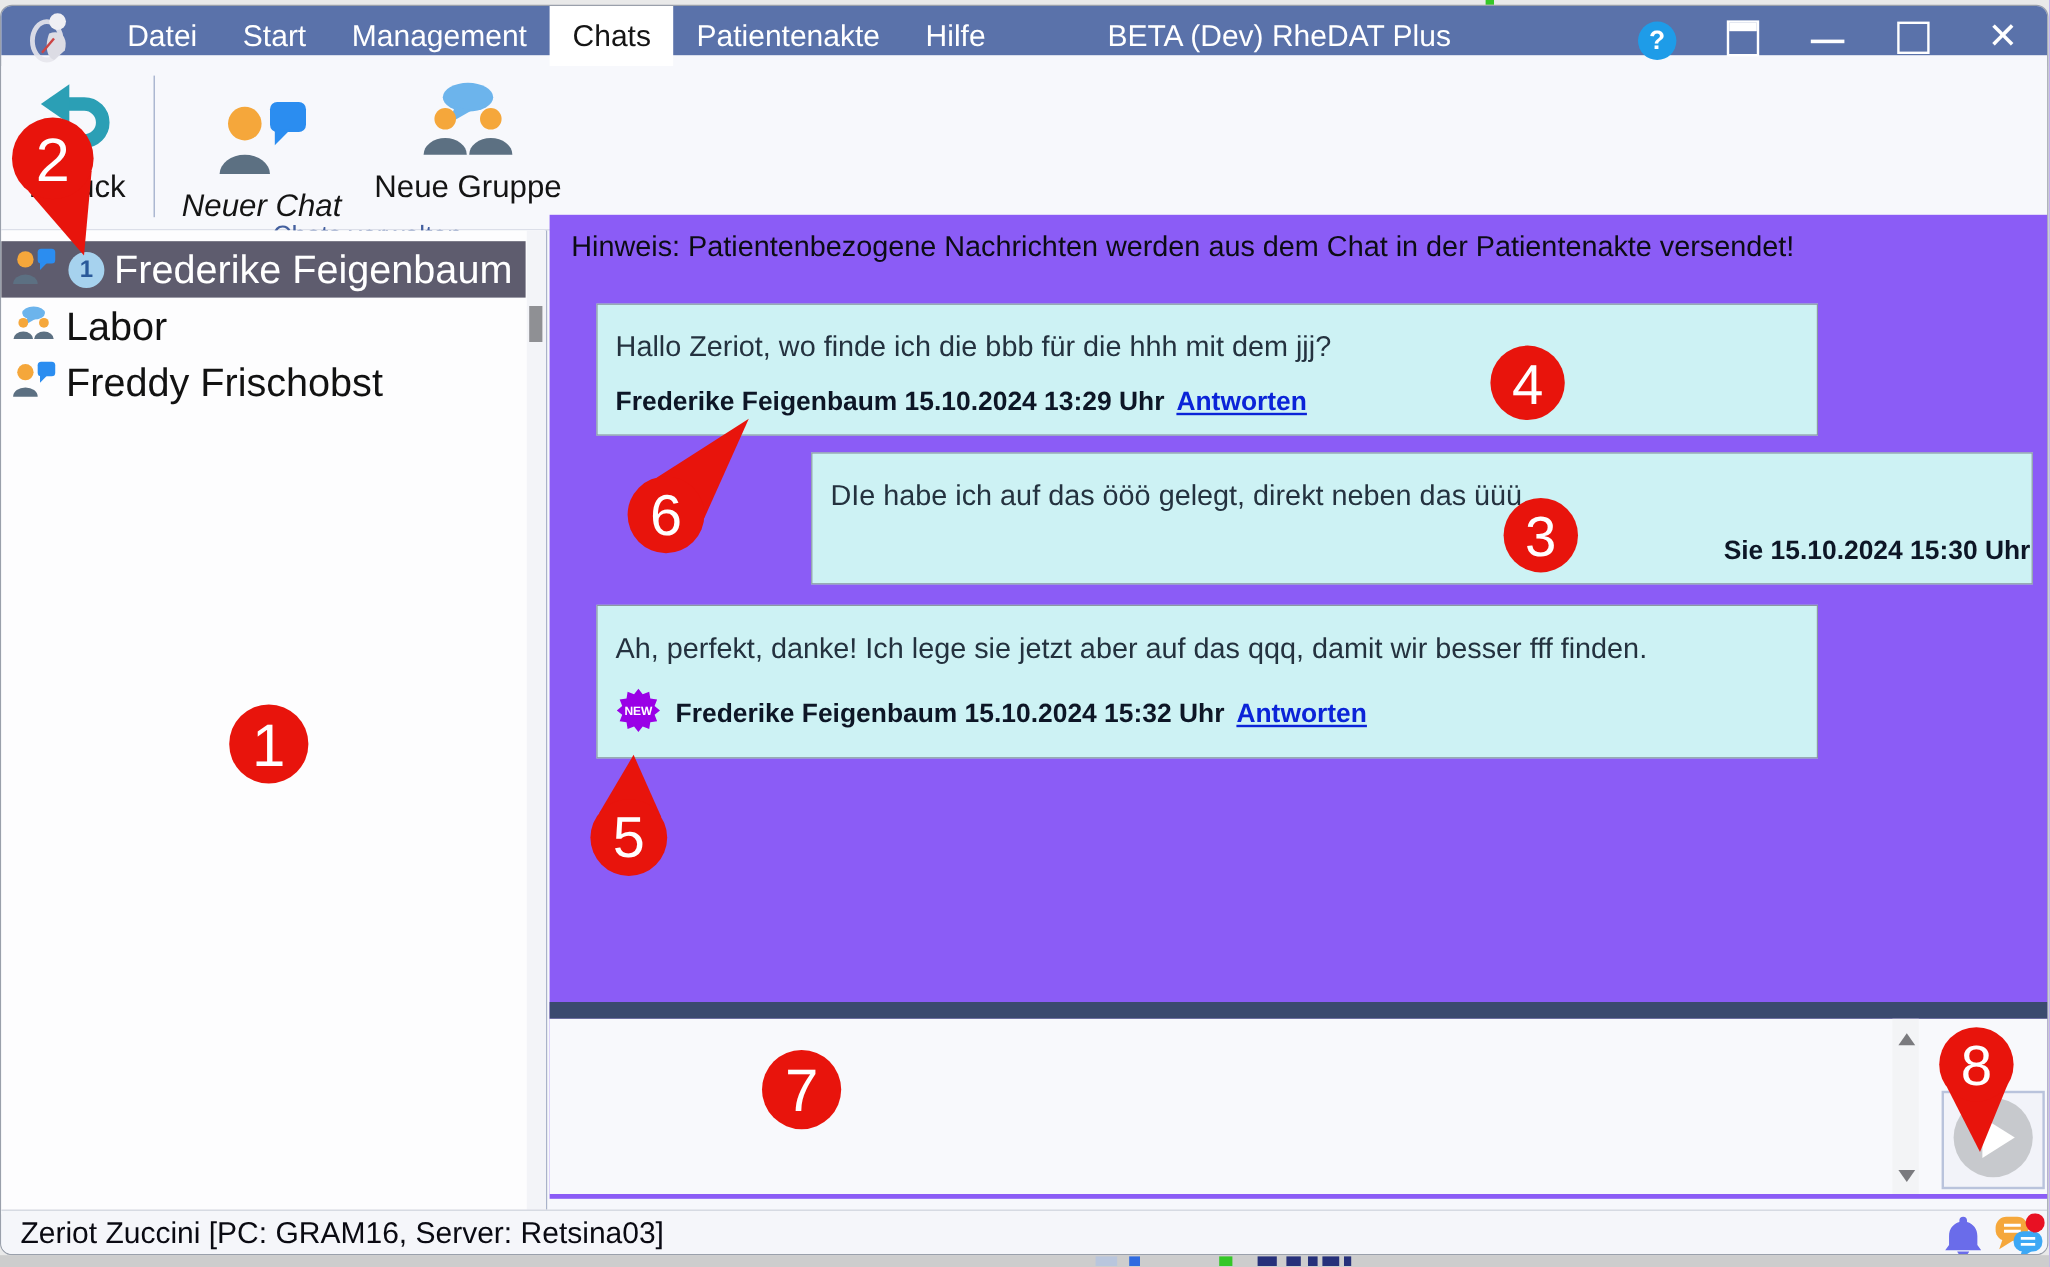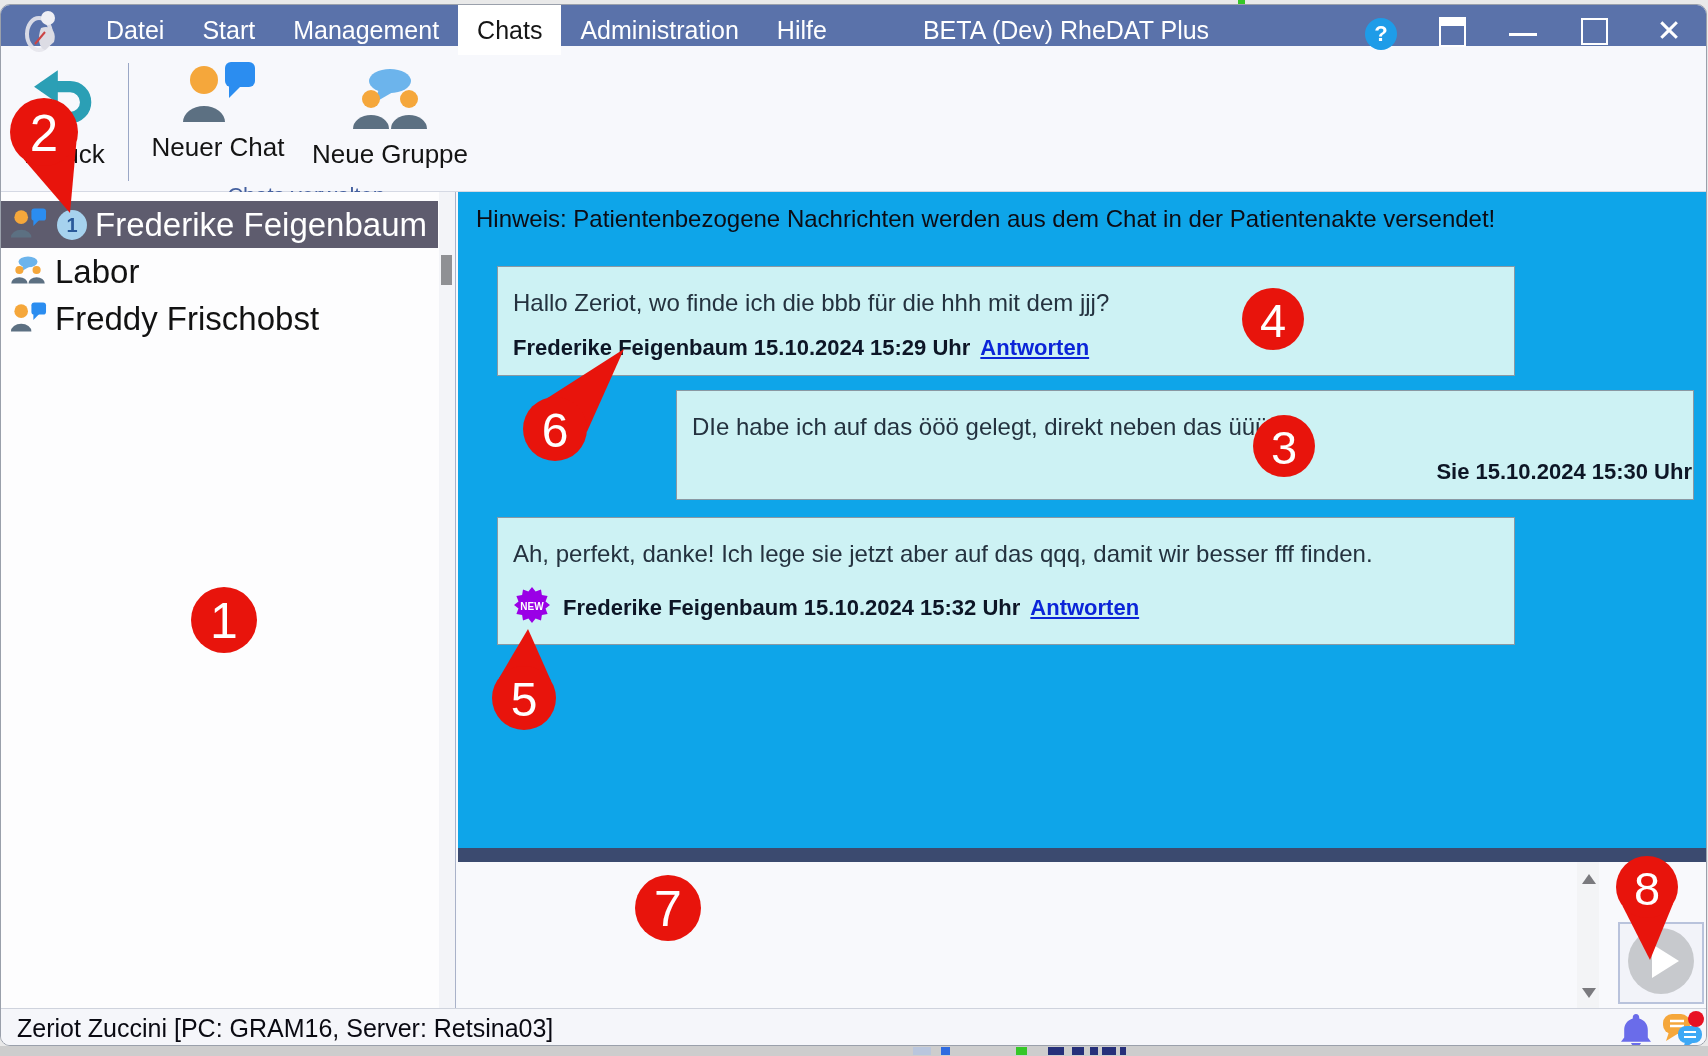--- a/index.html
+++ b/index.html
@@ -43,21 +43,21 @@
   .chat-row .row-icon { margin-left:8px; flex:0 0 auto; }
   .chat-row .row-name { font-size:33px; color:#121212; margin-left:8px; white-space:nowrap; }
   .chat-row.selected { background:var(--selected); }
   .chat-row.selected .row-name { color:#fff; }
   .unread-badge { width:30px; height:30px; border-radius:50%; background:#a6d2ee; color:#2a5a9a;
                   font-size:20px; font-weight:bold; text-align:center; line-height:30px; margin-left:10px; flex:0 0 auto;}
   .side-scroll { position:absolute; left:438px; top:0; width:16px; height:820px; background:#f3f4f8; }
   .side-thumb { position:absolute; left:2px; top:63px; width:11px; height:30px; background:#8f9094; }
 
   
-  .chatarea { position:absolute; left:457px; top:187px; width:1251px; height:820px; background:#0ea5e9; }
+  .chatarea { position:absolute; left:457px; top:174px; width:1251px; height:820px; background:#8b5cf6; }
   .hint { position:absolute; left:18px; top:13px; font-size:24px; color:#0c0c14; white-space:nowrap; }
   .bubble { position:absolute; width:1018px; background:var(--cyan); border:1px solid #8a99a3; padding:22px 1px 14px 15px; }
   .bubble .msg-text { font-size:24px; color:#24323f; white-space:nowrap; }
   .msg-meta { margin-top:18px; font-size:22px; font-weight:bold; color:#0d1626; display:flex; align-items:center; }
   .msg-meta .reply { color:var(--link); text-decoration:underline; margin-left:10px; cursor:pointer; }
   .msg-meta.right { justify-content:flex-end; }
   .b1 { left:39px; top:74px; }
   .b2 { left:218px; top:198px; }
   .b3 { left:39px; top:325px; }
   .new-badge { margin-right:12px; flex:0 0 auto; }
@@ -107,42 +107,42 @@
           <circle cx="27" cy="10" r="7" fill="#efeff4"></circle>
           <path d="M20 20 C30 16 36 24 33 34 L24 42 C18 40 16 30 20 20 Z" fill="#dcdce4"></path>
           <line x1="14" y1="36" x2="24" y2="24" stroke="#c44" stroke-width="2"></line>
         </svg>
       </div>
       <div class="menu">
         <div class="menu-item">Datei</div>
         <div class="menu-item">Start</div>
         <div class="menu-item">Management</div>
         <div class="menu-item active">Chats</div>
-        <div class="menu-item">Administration</div>
+        <div class="menu-item">Patientenakte</div>
         <div class="menu-item">Hilfe</div>
       </div>
       <div class="win-title">BETA (Dev) RheDAT Plus</div>
       <div class="help-btn">?</div>
       <div class="ribbon-toggle"></div>
       <div class="min-btn"></div>
       <div class="max-btn"></div>
       <div class="close-btn">✕</div>
     </div>
 
     <div class="ribbon">
       <div class="rb-btn" style="left:8px; top:10px; width:112px;">
         <svg width="66" height="66" viewBox="0 0 64 64">
           <path d="M12 21 h25 a15 15 0 0 1 0 30 h-8" fill="none" stroke="#2b9fb5" stroke-width="11" stroke-linecap="round"></path>
           <polygon points="25,5 25,37 2,21" fill="#2b9fb5"></polygon>
         </svg>
         <div class="rb-label">Zurück</div>
       </div>
       <div class="rb-sep"></div>
 
-      <div class="rb-btn" style="left:142px; top:5px; width:150px;">
+      <div class="rb-btn" style="left:142px; top:28px; width:150px;font-style:italic;">
         <svg width="78" height="64" viewBox="0 0 78 64">
           <rect x="46" y="2" width="30" height="25" rx="6" fill="#2b8df0"></rect>
           <polygon points="50,25 50,38 63,25" fill="#2b8df0"></polygon>
           <circle cx="25" cy="20" r="14" fill="#f5a73b"></circle>
           <path d="M4 62 a21 16 0 0 1 42 0 z" fill="#5c7082"></path>
         </svg>
         <div class="rb-label">Neuer Chat</div>
       </div>
 
       <div class="rb-btn" style="left:305px; top:12px; width:168px;">
@@ -201,21 +201,21 @@
         <div class="side-thumb"></div>
       </div>
     </div>
 
     <div class="chatarea">
       <div class="hint">Hinweis: Patientenbezogene Nachrichten werden aus dem Chat in der Patientenakte versendet!</div>
 
       <div class="bubble b1">
         <div class="msg-text">Hallo Zeriot, wo finde ich die bbb für die hhh mit dem jjj?</div>
         <div class="msg-meta">
-          <span>Frederike Feigenbaum 15.10.2024 15:29 Uhr</span>
+          <span>Frederike Feigenbaum 15.10.2024 13:29 Uhr</span>
           <span class="reply">Antworten</span>
         </div>
       </div>
 
       <div class="bubble b2">
         <div class="msg-text">DIe habe ich auf das ööö gelegt, direkt neben das üüü.</div>
         <div class="msg-meta right">
           <span>Sie 15.10.2024 15:30 Uhr</span>
         </div>
       </div>

